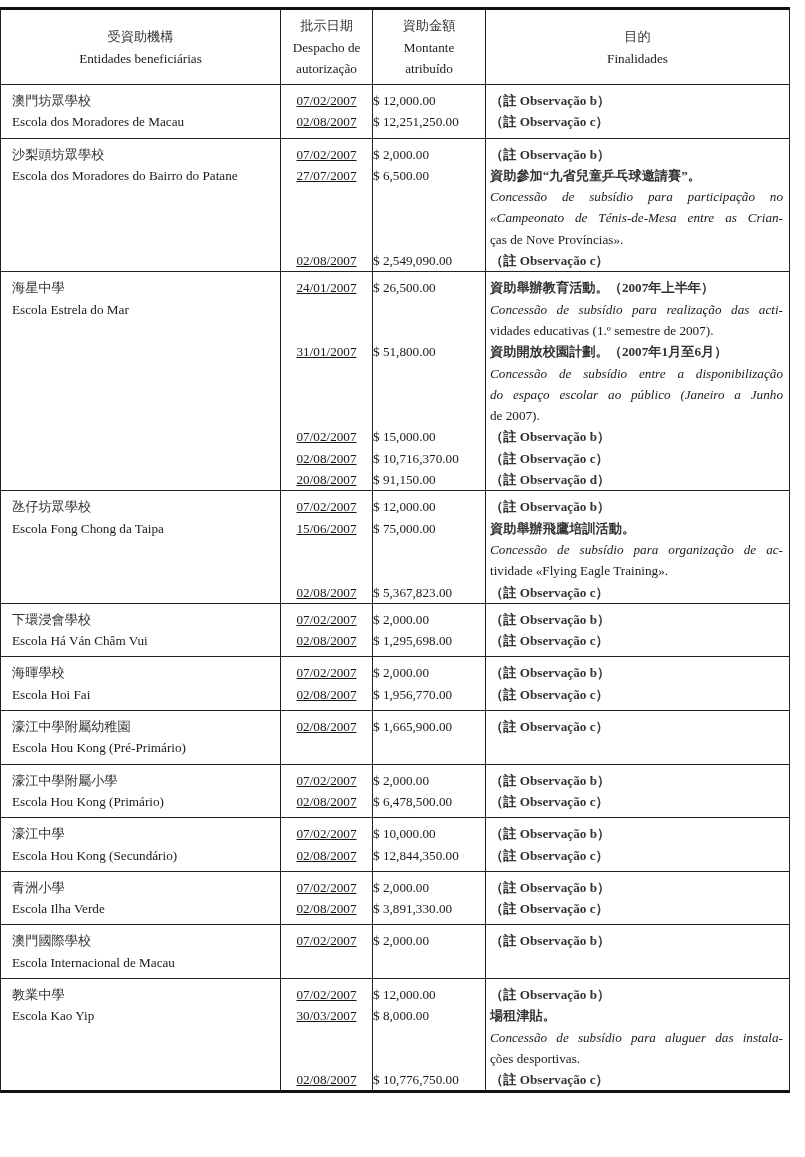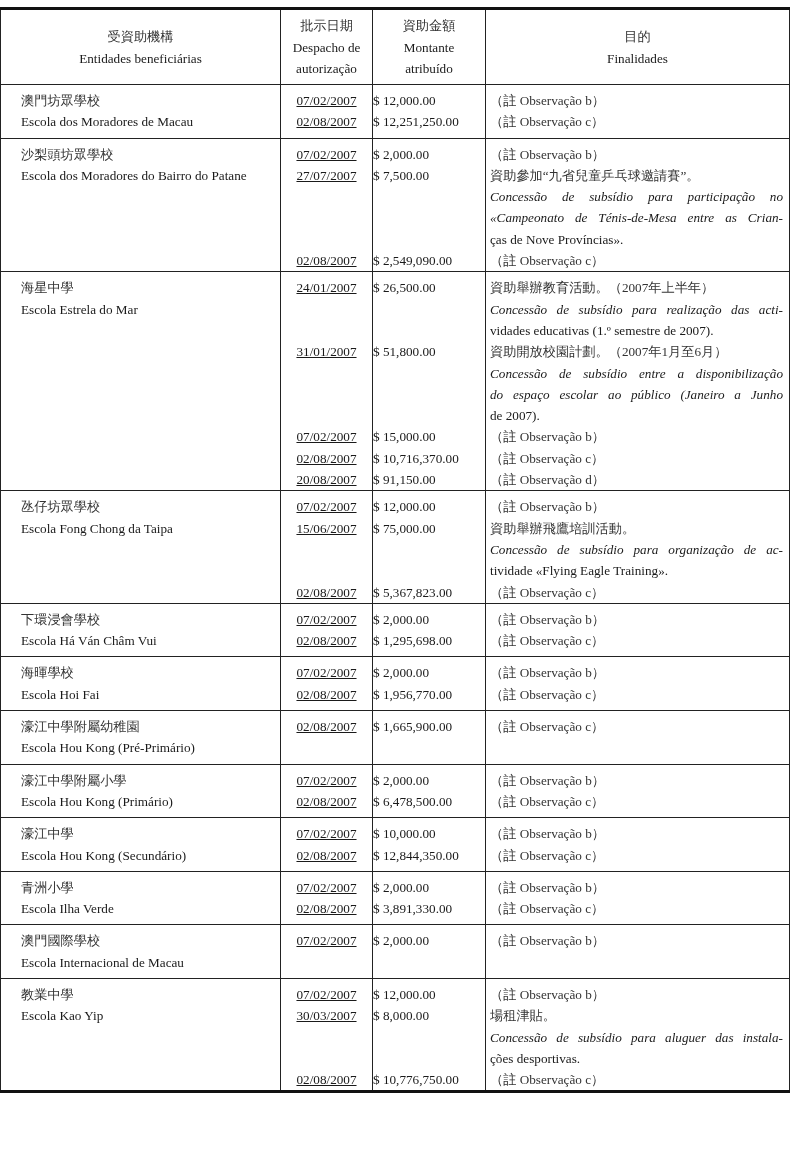--- a/index.html
+++ b/index.html
@@ -9,27 +9,27 @@
     position: absolute; left: 0; top: 7px; width: 789px;
     border-collapse: collapse; table-layout: fixed;
     border-top: 3px solid #111; border-bottom: 3px solid #111;
     border-left: 1.5px solid #111; border-right: 1.5px solid #111;
   }
   col.c1 { width: 280px; } col.c2 { width: 92px; } col.c3 { width: 113px; } col.c4 { width: 304px; }
   th, td { border: 1.2px solid #222; vertical-align: top; padding: 0; }
   thead th { font-weight: normal; text-align: center; vertical-align: middle; height: 73px; line-height: 21.5px; padding-top: 1px; }
   thead th .zh { color: #333; }
   td .line { height: 21.3px; line-height: 21.3px; white-space: nowrap; overflow: visible; }
-  td.ent { padding: 5px 4px 5px 20px; }
+  td.ent { padding: 5px 4px 5px 11px; }
   td.ent .zh { color: #333; }
   td.date { text-align: center; padding-top: 5px; text-decoration: underline; }
   td.amt { padding: 5px 3px 0 0; }
   td.purp { padding: 5px 6px 0 4px; }
   td.purp .line.just { text-align: justify; text-align-last: justify; font-style: italic; }
-  td.purp .line.zh { color: #333; }
+  td.purp .line.zh { color: #333; font-weight: bold; }
   .spacer { height: 21.3px; }
 </style>
 </head>
 <body>
 
 <table class="grants">
   <colgroup>
       <col class="c1">
       <col class="c2">
       <col class="c3">
@@ -84,21 +84,21 @@
         <td class="date">
           <div class="line">07/02/2007</div>
           <div class="line">27/07/2007</div>
           <div class="spacer"></div>
           <div class="spacer"></div>
           <div class="spacer"></div>
           <div class="line">02/08/2007</div>
         </td>
         <td class="amt">
           <div class="line">$ 2,000.00</div>
-          <div class="line">$ 7,500.00</div>
+          <div class="line">$ 6,500.00</div>
           <div class="spacer"></div>
           <div class="spacer"></div>
           <div class="spacer"></div>
           <div class="line">$ 2,549,090.00</div>
         </td>
         <td class="purp">
           <div class="line zh">（註 Observação b）</div>
           <div class="line zh">資助參加“九省兒童乒乓球邀請賽”。</div>
           <div class="line just">Concessão de subsídio para participação no</div>
           <div class="line just">«Campeonato de Ténis-de-Mesa entre as Crian-</div>

